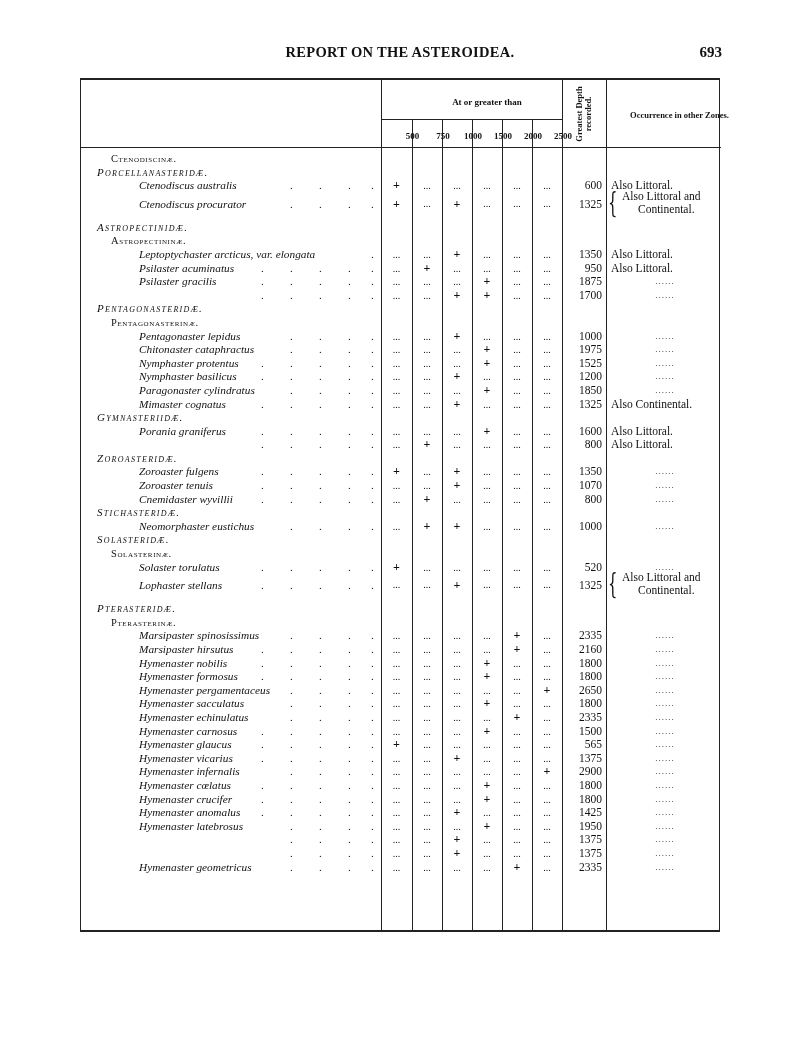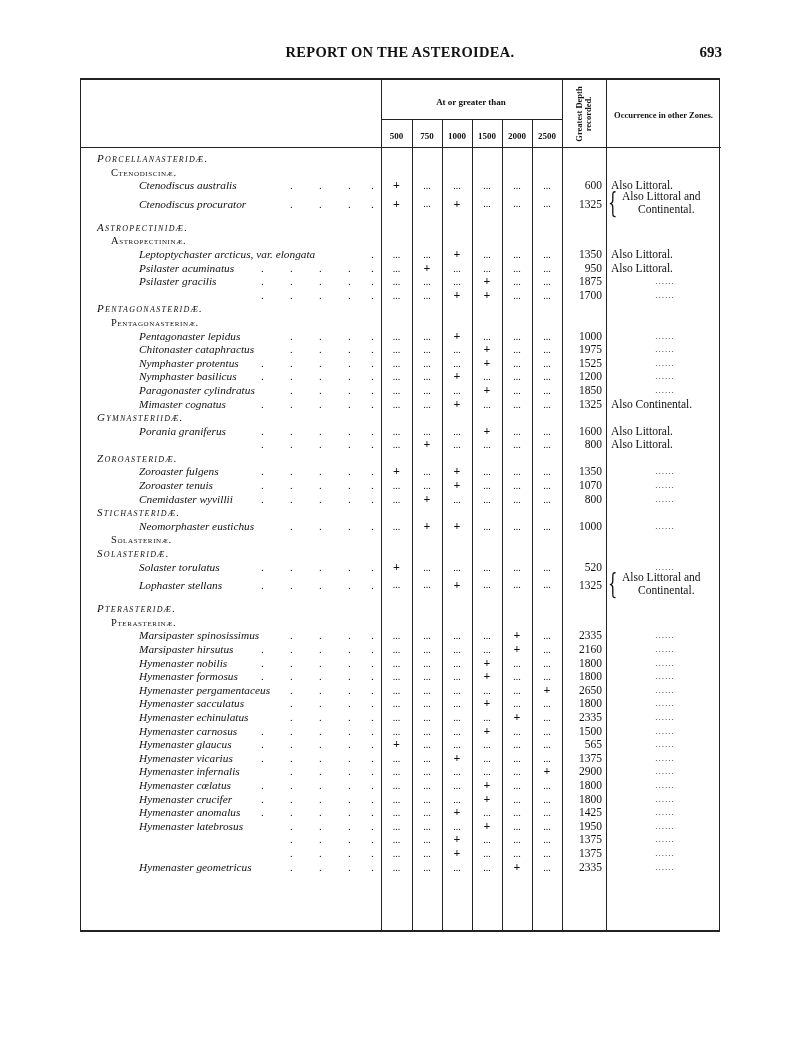--- a/index.html
+++ b/index.html
@@ -9,21 +9,21 @@
   .running-title { position:absolute; left:0; width:800px; text-align:center; top:0;
          font-size:14.5px; font-weight:bold; letter-spacing:0.3px; }
   .page-number { position:absolute; right:78px; top:0; font-size:15px; font-weight:bold; }
 
   .tbl { position:absolute; left:80px; top:78px; width:640px; height:854px;
          border-top:2px solid #222; border-bottom:2px solid #222;
          border-left:1.5px solid #222; border-right:1.5px solid #222; box-sizing:border-box; }
   .vline { position:absolute; top:0; bottom:0; width:0; border-left:1.2px solid #222; }
   .hline { position:absolute; height:0; border-top:1.2px solid #222; }
 
-  .hdr-text { position:absolute; font-size:9px; font-weight:bold; text-align:center; }
+  .hdr-text { position:absolute; font-size:9px; font-weight:bold; text-align:center;padding-left:16px; }
   .hdr-at { left:300px; width:180px; top:17px; }
   .hdr-rot { position:absolute; left:481px; width:44px; top:0px; height:68px; }
   .hdr-rot span { position:absolute; left:50%; top:50%; transform:translate(-50%,-50%) rotate(-90deg);
          white-space:nowrap; font-size:8.5px; font-weight:bold; line-height:9px; text-align:center; display:block; }
   .hdr-occ { left:525px; width:115px; top:30px; line-height:10px; font-size:8.5px; }
 
   .body { position:absolute; left:0; top:72px; width:640px; }
   .row { position:relative; height:13.6px; font-size:11.3px; line-height:13.6px; white-space:nowrap; }
   .row.tall { height:22px; line-height:22px; }
   .row.gap-top { margin-top:6px; }
@@ -72,24 +72,24 @@
   <div class="hdr-text" style="left:391px;width:30px;top:51px">1500</div>
   <div class="hdr-text" style="left:421px;width:30px;top:51px">2000</div>
   <div class="hdr-text" style="left:451px;width:30px;top:51px">2500</div>
   <div class="hdr-rot">
     <span style="width:60px;white-space:normal">Greatest Depth recorded.</span>
   </div>
   <div class="hdr-text hdr-occ">Occurrence in other Zones.</div>
 
   <div class="body" id="tbody">
       <div class="row">
+        <div class="name subfamily">Ctenodiscinæ.</div>
+      </div>
+      <div class="row">
         <div class="name family">Porcellanasteridæ.</div>
-      </div>
-      <div class="row">
-        <div class="name subfamily">Ctenodiscinæ.</div>
       </div>
       <div class="row">
         <div class="name species">Ctenodiscus australis</div>
         <div class="leader">
           <i style="left: 209px;">.</i>
           <i style="left: 238px;">.</i>
           <i style="left: 267px;">.</i>
           <i style="left: 290px;">.</i>
         </div>
         <div class="cell plus" style="left: 300px; width: 31px;">+</div>
@@ -415,24 +415,24 @@
         <div class="cell" style="left: 300px; width: 31px;">...</div>
         <div class="cell plus" style="left: 331px; width: 30px;">+</div>
         <div class="cell plus" style="left: 361px; width: 30px;">+</div>
         <div class="cell" style="left: 391px; width: 30px;">...</div>
         <div class="cell" style="left: 421px; width: 30px;">...</div>
         <div class="cell" style="left: 451px; width: 30px;">...</div>
         <div class="depth">1000</div>
         <div class="occ center">......</div>
       </div>
       <div class="row">
+        <div class="name family">Solasteridæ.</div>
+      </div>
+      <div class="row">
         <div class="name subfamily">Solasterinæ.</div>
-      </div>
-      <div class="row">
-        <div class="name family">Solasteridæ.</div>
       </div>
       <div class="row">
         <div class="name species">Solaster torulatus</div>
         <div class="leader">
           <i style="left: 180px;">.</i>
           <i style="left: 209px;">.</i>
           <i style="left: 238px;">.</i>
           <i style="left: 267px;">.</i>
           <i style="left: 290px;">.</i>
         </div>

